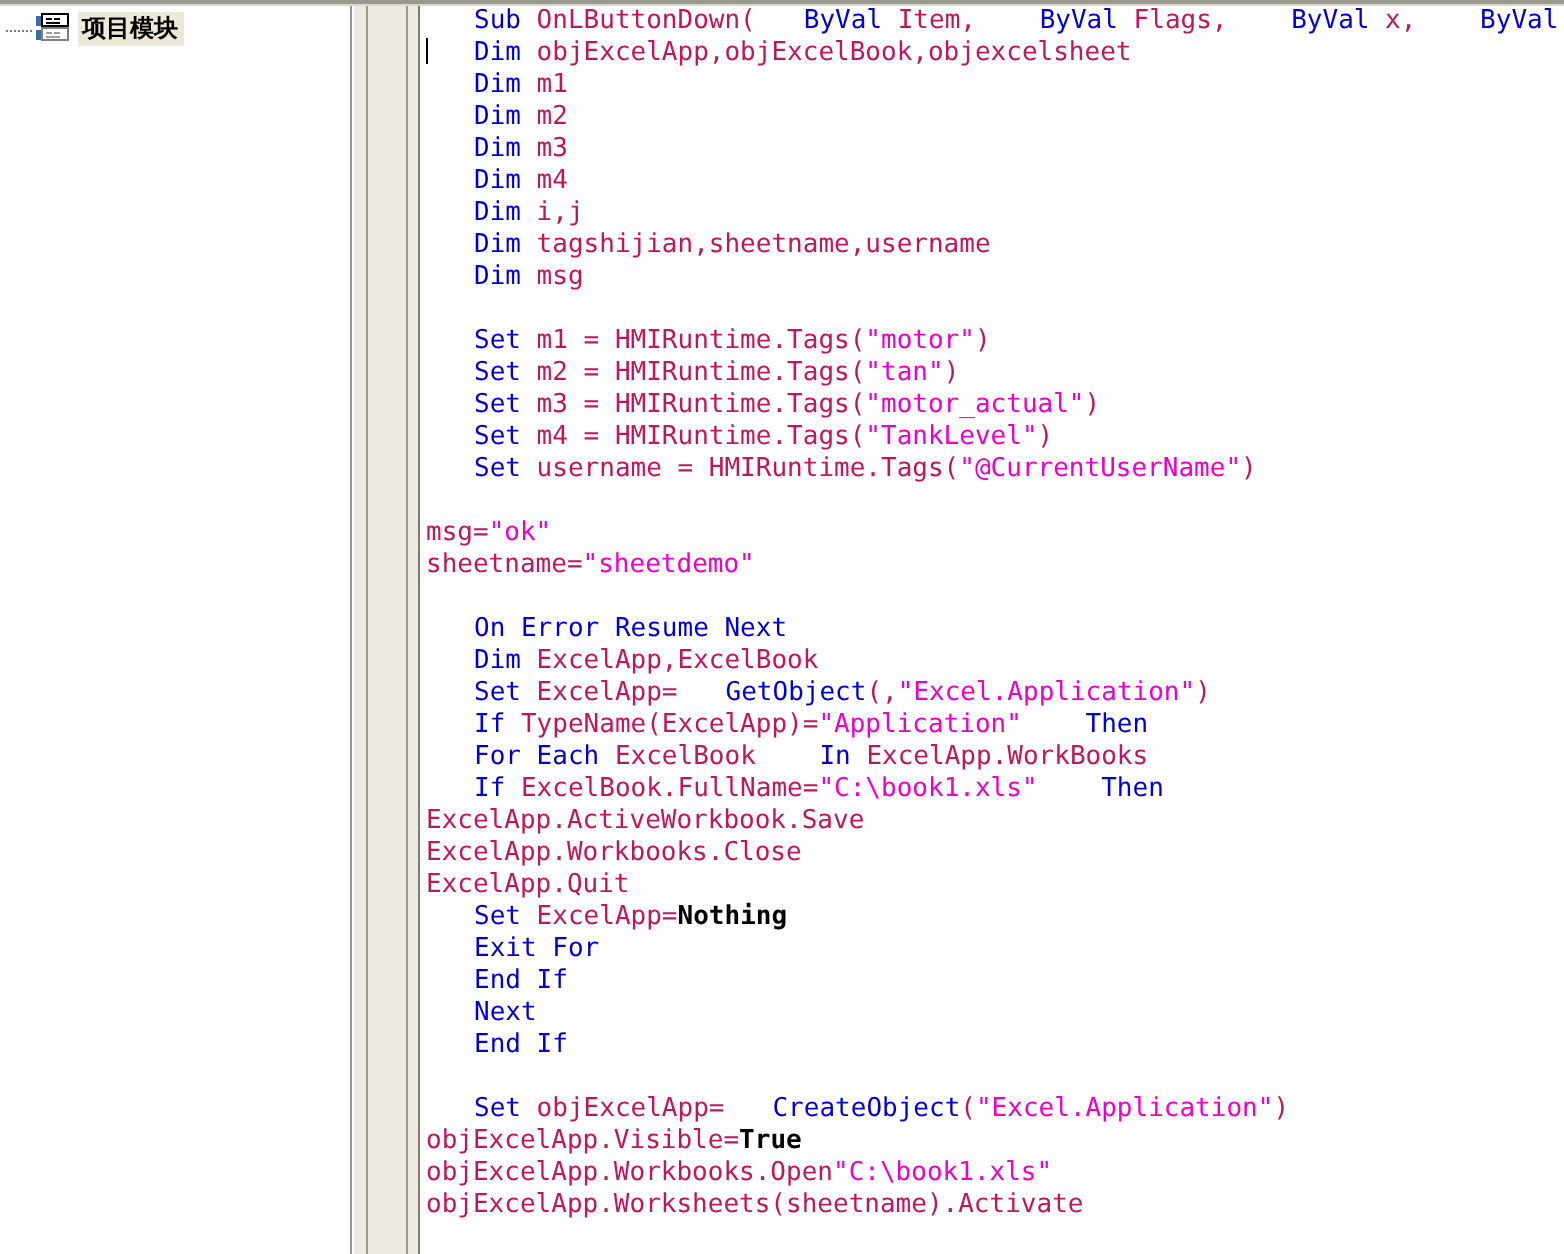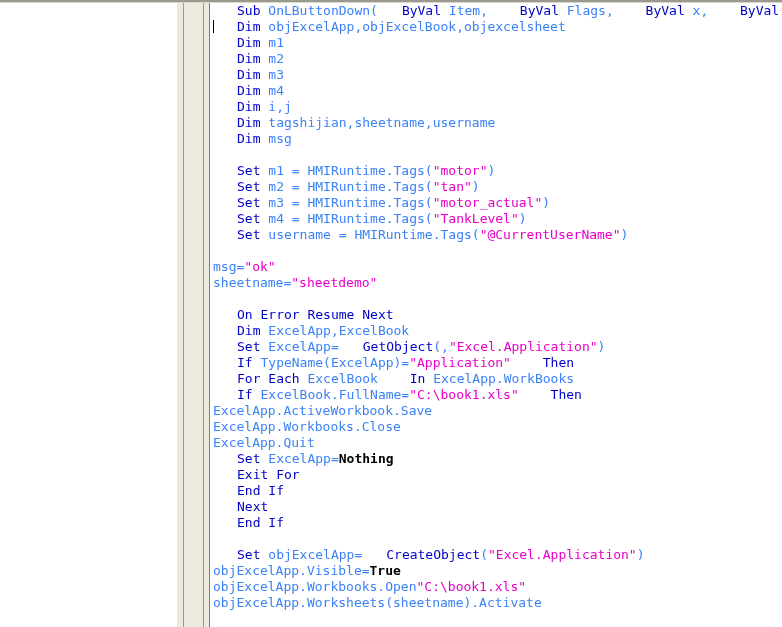--- a/index.html
+++ b/index.html
@@ -130,41 +130,61 @@
     line-height: 16px;
     white-space: pre;
     color: #000000;
     letter-spacing: 0px;
   }
 
   .ln { height: 16px; white-space: pre; }
 
   .kw   { color: #0000cc; margin-left: 24px; }
   .str  { color: #e800c8; }
-  .id   { color: #3b82f6; }
+  .id   { color: #be185d; }
   .cst  { color: #000000; font-weight: bold; }
 
   
   .caret {
     display: inline-block;
     width: 1px;
     height: 13px;
     background: #000000;
     vertical-align: -2px;
     margin-right: -1px;
   }
 </style>
 </head>
 <body>
 
 <div id="app">
 
   <div class="top-rule"></div>
   <div class="top-rule-inner"></div>
 
+  <div id="tree-panel">
+    <div class="tree-row">
+      <span class="tree-connector"></span>
+      <span class="tree-icon">
+        <svg width="17" height="16" viewBox="0 0 17 16">
+          <rect x="0" y="2" width="3" height="5" fill="#3b6ea5"></rect>
+          <rect x="0" y="9" width="3" height="5" fill="#3b6ea5"></rect>
+          <rect x="3" y="1" width="13" height="6" fill="#ffffff" stroke="#000000" stroke-width="1"></rect>
+          <rect x="5" y="3" width="3" height="1" fill="#000000"></rect>
+          <rect x="9" y="3" width="3" height="1" fill="#000000"></rect>
+          <rect x="5" y="5" width="7" height="1" fill="#000000"></rect>
+          <rect x="3" y="8" width="13" height="6" fill="#ffffff" stroke="#808080" stroke-width="1"></rect>
+          <rect x="5" y="10" width="3" height="1" fill="#a0a0a0"></rect>
+          <rect x="9" y="10" width="3" height="1" fill="#a0a0a0"></rect>
+          <rect x="5" y="12" width="7" height="1" fill="#a0a0a0"></rect>
+        </svg>
+      </span>
+      <span class="tree-label">项目模块</span>
+    </div>
+  </div>
 
   <div id="gutter">
     <div class="gutter-line g1"></div>
     <div class="gutter-line g2"></div>
     <div class="gutter-line g3"></div>
   </div>
 
   <div id="code-area">
     <div id="code-lines"><div class="ln"><span class="kw">Sub</span><span class="id"> OnLButtonDown(</span><span class="kw">ByVal</span><span class="id"> Item, </span><span class="kw">ByVal</span><span class="id"> Flags, </span><span class="kw">ByVal</span><span class="id"> x, </span><span class="kw">ByVal</span><span class="id"> y)</span></div><div class="ln"><span class="caret"></span><span class="kw">Dim</span><span class="id"> objExcelApp,objExcelBook,objexcelsheet</span></div><div class="ln"><span class="kw">Dim</span><span class="id"> m1</span></div><div class="ln"><span class="kw">Dim</span><span class="id"> m2</span></div><div class="ln"><span class="kw">Dim</span><span class="id"> m3</span></div><div class="ln"><span class="kw">Dim</span><span class="id"> m4</span></div><div class="ln"><span class="kw">Dim</span><span class="id"> i,j</span></div><div class="ln"><span class="kw">Dim</span><span class="id"> tagshijian,sheetname,username</span></div><div class="ln"><span class="kw">Dim</span><span class="id"> msg</span></div><div class="ln">&nbsp;</div><div class="ln"><span class="kw">Set</span><span class="id"> m1 = HMIRuntime.Tags(</span><span class="str">"motor"</span><span class="id">)</span></div><div class="ln"><span class="kw">Set</span><span class="id"> m2 = HMIRuntime.Tags(</span><span class="str">"tan"</span><span class="id">)</span></div><div class="ln"><span class="kw">Set</span><span class="id"> m3 = HMIRuntime.Tags(</span><span class="str">"motor_actual"</span><span class="id">)</span></div><div class="ln"><span class="kw">Set</span><span class="id"> m4 = HMIRuntime.Tags(</span><span class="str">"TankLevel"</span><span class="id">)</span></div><div class="ln"><span class="kw">Set</span><span class="id"> username = HMIRuntime.Tags(</span><span class="str">"@CurrentUserName"</span><span class="id">)</span></div><div class="ln">&nbsp;</div><div class="ln"><span class="id">msg=</span><span class="str">"ok"</span></div><div class="ln"><span class="id">sheetname=</span><span class="str">"sheetdemo"</span></div><div class="ln">&nbsp;</div><div class="ln"><span class="kw">On Error Resume Next</span></div><div class="ln"><span class="kw">Dim</span><span class="id"> ExcelApp,ExcelBook</span></div><div class="ln"><span class="kw">Set</span><span class="id"> ExcelApp=</span><span class="kw">GetObject</span><span class="id">(,</span><span class="str">"Excel.Application"</span><span class="id">)</span></div><div class="ln"><span class="kw">If</span><span class="id"> TypeName(ExcelApp)=</span><span class="str">"Application"</span><span class="kw"> Then</span></div><div class="ln"><span class="kw">For Each</span><span class="id"> ExcelBook </span><span class="kw">In</span><span class="id"> ExcelApp.WorkBooks</span></div><div class="ln"><span class="kw">If</span><span class="id"> ExcelBook.FullName=</span><span class="str">"C:\book1.xls"</span><span class="kw"> Then</span></div><div class="ln"><span class="id">ExcelApp.ActiveWorkbook.Save</span></div><div class="ln"><span class="id">ExcelApp.Workbooks.Close</span></div><div class="ln"><span class="id">ExcelApp.Quit</span></div><div class="ln"><span class="kw">Set</span><span class="id"> ExcelApp=</span><span class="cst">Nothing</span></div><div class="ln"><span class="kw">Exit For</span></div><div class="ln"><span class="kw">End If</span></div><div class="ln"><span class="kw">Next</span></div><div class="ln"><span class="kw">End If</span></div><div class="ln">&nbsp;</div><div class="ln"><span class="kw">Set</span><span class="id"> objExcelApp=</span><span class="kw">CreateObject</span><span class="id">(</span><span class="str">"Excel.Application"</span><span class="id">)</span></div><div class="ln"><span class="id">objExcelApp.Visible=</span><span class="cst">True</span></div><div class="ln"><span class="id">objExcelApp.Workbooks.Open</span><span class="str">"C:\book1.xls"</span></div><div class="ln"><span class="id">objExcelApp.Worksheets(sheetname).Activate</span></div></div>
   </div>

